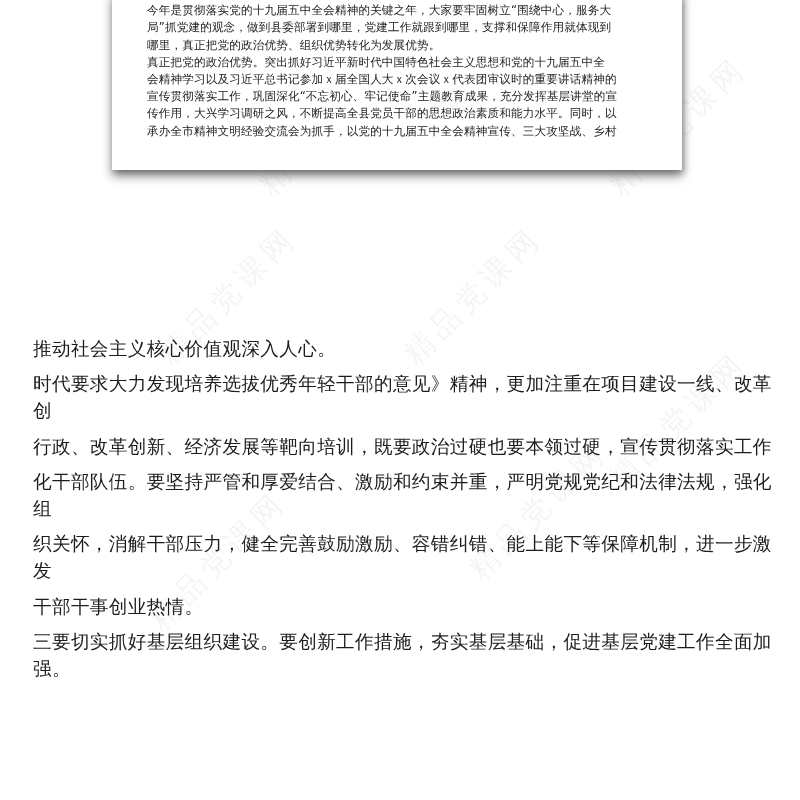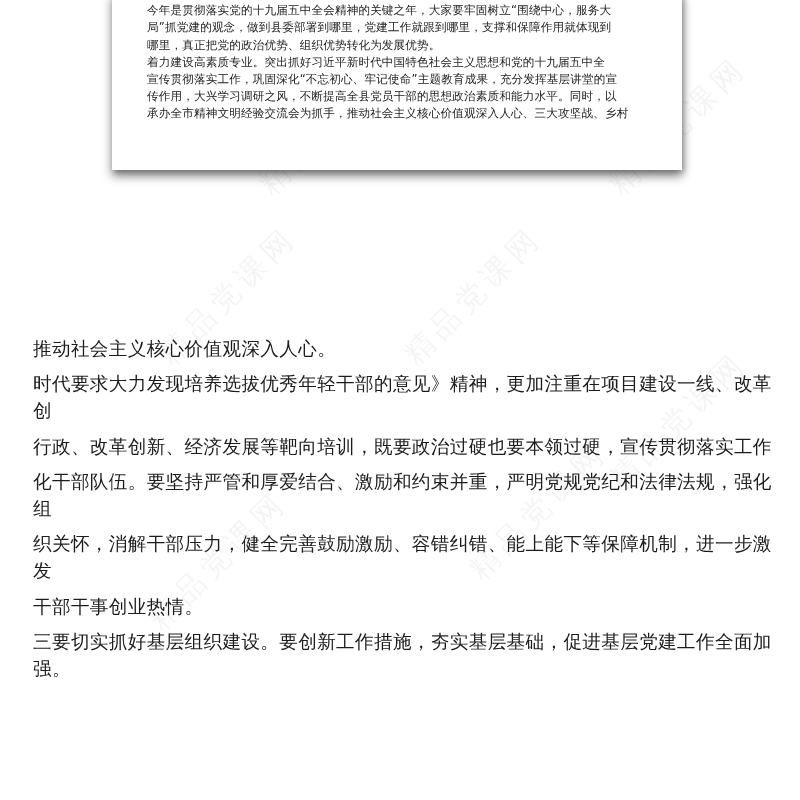--- a/index.html
+++ b/index.html
@@ -41,24 +41,25 @@
 <div class="watermark" style="left:140px;top:610px;">精品党课网</div>
 <div class="watermark" style="left:460px;top:560px;">精品党课网</div>
 <div class="watermark" style="left:600px;top:470px;">精品党课网</div>
 
 <div class="card">
   <div class="card-inner">
     <p style="margin-top:-7px;">第三，抓住关键环节，推动工作再上新台阶</p>
     <p>今年是贯彻落实党的十九届五中全会精神的关键之年，大家要牢固树立“围绕中心，服务大</p>
     <p>局”抓党建的观念，做到县委部署到哪里，党建工作就跟到哪里，支撑和保障作用就体现到</p>
     <p>哪里，真正把党的政治优势、组织优势转化为发展优势。</p>
-    <p>着力建设高素质专业。突出抓好习近平新时代中国特色社会主义思想和党的十九届五中全</p>
+    <p>真正把党的政治优势。突出抓好习近平新时代中国特色社会主义思想和党的十九届五中全</p>
+    <p>会精神学习以及习近平总书记参加ｘ届全国人大ｘ次会议ｘ代表团审议时的重要讲话精神的</p>
     <p>宣传贯彻落实工作，巩固深化“不忘初心、牢记使命”主题教育成果，充分发挥基层讲堂的宣</p>
     <p>传作用，大兴学习调研之风，不断提高全县党员干部的思想政治素质和能力水平。同时，以</p>
-    <p>承办全市精神文明经验交流会为抓手，推动社会主义核心价值观深入人心、三大攻坚战、乡村</p>
+    <p>承办全市精神文明经验交流会为抓手，以党的十九届五中全会精神宣传、三大攻坚战、乡村</p>
   </div>
 </div>
 
 <div class="body-text">
   <p>推动社会主义核心价值观深入人心。</p>
   <p>时代要求大力发现培养选拔优秀年轻干部的意见》精神，更加注重在项目建设一线、改革创</p>
   <p>行政、改革创新、经济发展等靶向培训，既要政治过硬也要本领过硬，宣传贯彻落实工作</p>
   <p>化干部队伍。要坚持严管和厚爱结合、激励和约束并重，严明党规党纪和法律法规，强化组</p>
   <p>织关怀，消解干部压力，健全完善鼓励激励、容错纠错、能上能下等保障机制，进一步激发</p>
   <p>干部干事创业热情。</p>

